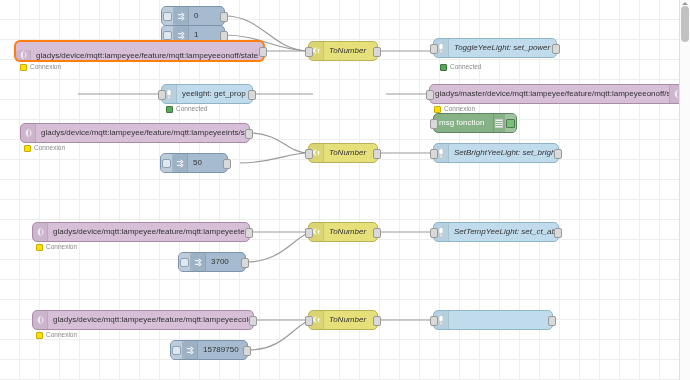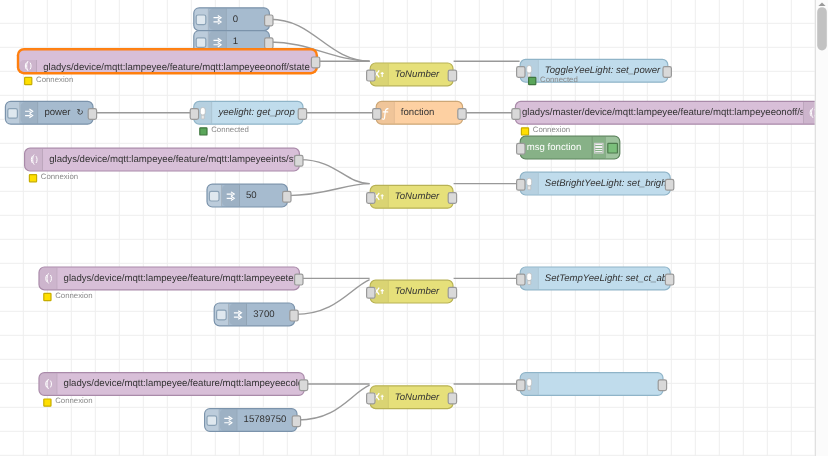--- a/index.html
+++ b/index.html
@@ -60,21 +60,21 @@
   .port.out{right:-4px;}
   .port.in{left:-4px;}
 
   
   .n-mqttin{background:#d8bfd8;border-color:#a98aa9;}
   .n-mqttin.selected{border:1px solid #ff7f0e;box-shadow:0 0 0 1px #ff7f0e;}
   .n-mqttout{background:#d8bfd8;border-color:#a98aa9;}
   .n-inject{background:#a6bbcf;border-color:#7b93ab;}
   .n-func{background:#fdd0a2;border-color:#cfa madrid;}
   .n-func{border-color:#cda776;}
-  .n-tonumber{background:#e6e07a;border-color:#b8b254;margin-top:11px;}
+  .n-tonumber{background:#e6e07a;border-color:#b8b254;}
   .n-yeelight{background:#c0dcec;border-color:#8fb4c8;}
   .n-debug{background:#87b187;border-color:#5f855f;}
 
   .node .lbl.italic{font-style:italic;}
 
   
   .inject-btn{
     width:11px;flex:0 0 11px;
     display:flex;align-items:center;justify-content:center;
     background:#bcccdb;
@@ -223,77 +223,53 @@
       <svg width="10" height="10" viewBox="0 0 12 12">
         <path d="M1 2 L6 9 M6 2 L1 9" stroke="#ffffff" stroke-width="1.3" fill="none"></path>
         <path d="M7.5 5 h3 M9 3.5 v5" stroke="#ffffff" stroke-width="1.1" fill="none"></path>
       </svg>
     </div>
     <div class="lbl italic">ToNumber</div>
     <div class="port in"></div>
     <div class="port out"></div>
   </div>
 
-  <div class="node n-yeelight" style="left:433px;top:49px;width:124px;">
+  <div class="node n-yeelight" style="left:433px;top:38px;width:124px;">
     <div class="icon">
       <svg width="8" height="11" viewBox="0 0 8 12">
         <rect x="1.8" y="0.6" width="4.4" height="7" rx="2.2" fill="#ffffff" stroke="#b9b9b9" stroke-width="0.6"></rect>
         <rect x="2.6" y="7.6" width="2.8" height="3.4" rx="0.5" fill="#e9e9e9" stroke="#b9b9b9" stroke-width="0.6"></rect>
       </svg>
     </div>
     <div class="lbl italic">ToggleYeeLight: set_power</div>
     <div class="port in"></div>
     <div class="port out"></div>
   </div>
   <div class="status" style="left:440px;top:64px;">
     <span class="dot green"></span>
     <span>Connected</span>
   </div>
 
-  <div class="node n-inject" style="left:4px;top:84px;width:74px;">
-    <div class="inject-btn">
-        <i></i>
-      </div>
-    <div class="icon">
-      <svg width="9" height="9" viewBox="0 0 10 10">
-        <path d="M1 3 h5 M1 7 h5 M5 1 l3 2 -3 2 M5 5 l3 2 -3 2" stroke="#ffffff" stroke-width="1.1" fill="none"></path>
-      </svg>
-    </div>
-    <div class="lbl">power</div>
-    <div class="lbl" style="padding-left:0;font-size:7px;">↻</div>
-    <div class="port out"></div>
-  </div>
-
-  <div class="node n-yeelight" style="left:161px;top:84px;width:92px;font-style:italic;">
+
+  <div class="node n-yeelight" style="left:161px;top:84px;width:92px;">
     <div class="icon">
       <svg width="8" height="11" viewBox="0 0 8 12">
         <rect x="1.8" y="0.6" width="4.4" height="7" rx="2.2" fill="#ffffff" stroke="#b9b9b9" stroke-width="0.6"></rect>
         <rect x="2.6" y="7.6" width="2.8" height="3.4" rx="0.5" fill="#e9e9e9" stroke="#b9b9b9" stroke-width="0.6"></rect>
       </svg>
     </div>
     <div class="lbl">yeelight: get_prop</div>
     <div class="port in"></div>
     <div class="port out"></div>
   </div>
   <div class="status" style="left:166px;top:106px;">
     <span class="dot green"></span>
     <span>Connected</span>
   </div>
 
-  <div class="node n-func" style="left:313px;top:84px;width:73px;">
-    <div class="icon">
-      <svg width="9" height="11" viewBox="0 0 10 12">
-        <path d="M7 1.6 C4.6 1.6 4.6 3 4.4 5 L3.8 10.4 C3.6 11.6 2.6 11.6 2 11
-                 M2.6 4.6 h4.2" stroke="#ffffff" stroke-width="1.1" fill="none" stroke-linecap="round"></path>
-      </svg>
-    </div>
-    <div class="lbl">fonction</div>
-    <div class="port in"></div>
-    <div class="port out"></div>
-  </div>
 
   <div class="node n-mqttout" style="left:429px;top:84px;width:256px;">
     <div class="lbl" style="flex:1 1 auto;">gladys/master/device/mqtt:lampeyee/feature/mqtt:lampeyeeonoff/state</div>
     <div class="icon right">
       <svg width="9" height="10" viewBox="0 0 10 12">
         <path d="M5 1 C3 3 3 9 5 11 M3.2 2.6 C1.8 4.3 1.8 7.7 3.2 9.4 M6.8 2.6 C8.2 4.3 8.2 7.7 6.8 9.4" stroke="#ffffff" stroke-width="1" fill="none"></path>
       </svg>
     </div>
     <div class="port in"></div>
   </div>
@@ -320,21 +296,21 @@
       </svg>
     </div>
     <div class="lbl">gladys/device/mqtt:lampeyee/feature/mqtt:lampeyeeints/state</div>
     <div class="port out"></div>
   </div>
   <div class="status" style="left:24px;top:145px;">
     <span class="dot yellow"></span>
     <span>Connexion</span>
   </div>
 
-  <div class="node n-inject" style="left:172px;top:153px;width:68px;">
+  <div class="node n-inject" style="left:160px;top:153px;width:68px;">
     <div class="inject-btn">
         <i></i>
       </div>
     <div class="icon">
       <svg width="9" height="9" viewBox="0 0 10 10">
         <path d="M1 3 h5 M1 7 h5 M5 1 l3 2 -3 2 M5 5 l3 2 -3 2" stroke="#ffffff" stroke-width="1.1" fill="none"></path>
       </svg>
     </div>
     <div class="lbl">50</div>
     <div class="port out"></div>

